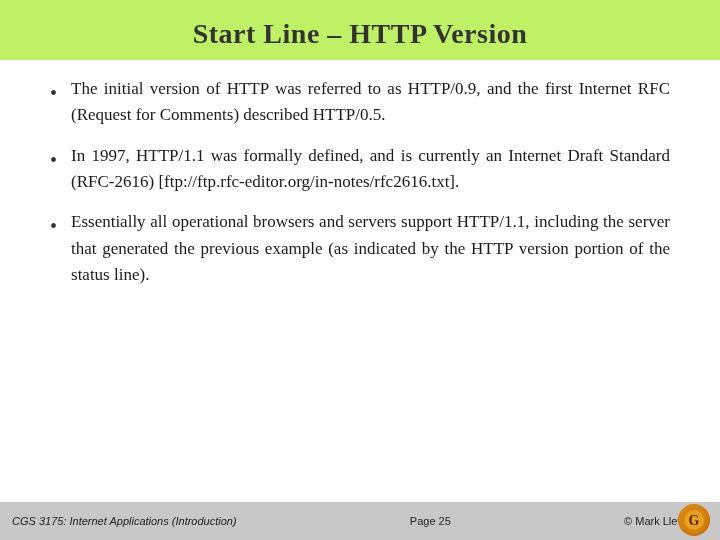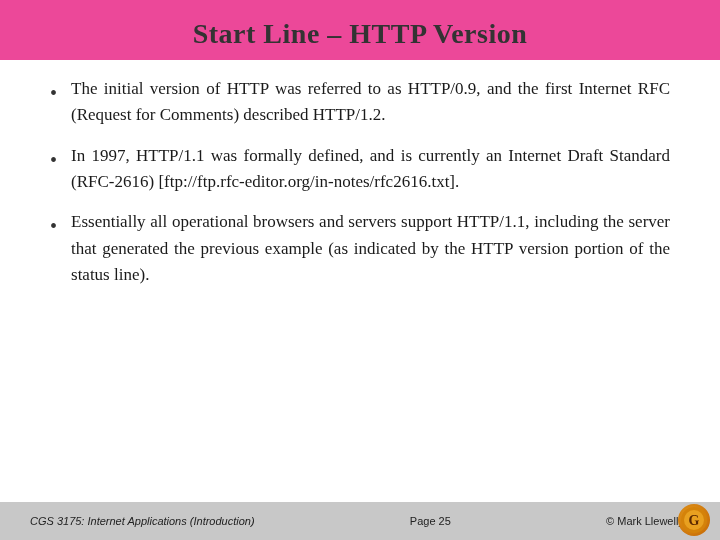--- a/index.html
+++ b/index.html
@@ -16,21 +16,21 @@
     .slide {
       width: 720px;
       height: 540px;
       background: #ffffff;
       display: flex;
       flex-direction: column;
       position: relative;
     }
 
     .title-bar {
-      background: #ec4899;
+      background: #bef264;
       padding: 18px 40px 10px 40px;
       text-align: center;
       border-bottom: none;
     }
 
     .title-text {
       font-family: 'Times New Roman', Times, serif;
       font-size: 28px;
       font-weight: bold;
       color: #333333;
@@ -65,21 +65,21 @@
       color: #1a1a1a;
       text-align: justify;
       font-family: 'Times New Roman', Times, serif;
     }
 
     .footer {
       height: 38px;
       background: #c8c8c8;
       display: flex;
       align-items: center;
-      padding: 0 30px;
+      padding: 0 12px;
       justify-content: space-between;
       position: relative;
     }
 
     .footer-left {
       font-family: Arial, sans-serif;
       font-size: 11px;
       font-style: italic;
       color: #222;
     }
@@ -123,21 +123,21 @@
 <div class="slide">
 
   <div class="title-bar">
     <span class="title-text">Start Line – HTTP Version</span>
   </div>
 
   <div class="content-area">
 
     <div class="bullet-item">
       <span class="bullet-dot">•</span>
-      <span class="bullet-text">The initial version of HTTP was referred to as HTTP/0.9, and the first Internet RFC (Request for Comments) described HTTP/1.2.</span>
+      <span class="bullet-text">The initial version of HTTP was referred to as HTTP/0.9, and the first Internet RFC (Request for Comments) described HTTP/0.5.</span>
     </div>
 
     <div class="bullet-item">
       <span class="bullet-dot">•</span>
       <span class="bullet-text">In 1997, HTTP/1.1 was formally defined, and is currently an Internet Draft Standard (RFC-2616) [ftp://ftp.rfc-editor.org/in-notes/rfc2616.txt].</span>
     </div>
 
     <div class="bullet-item">
       <span class="bullet-dot">•</span>
       <span class="bullet-text">Essentially all operational browsers and servers support HTTP/1.1, including the server that generated the previous example (as indicated by the HTTP version portion of the status line).</span>

